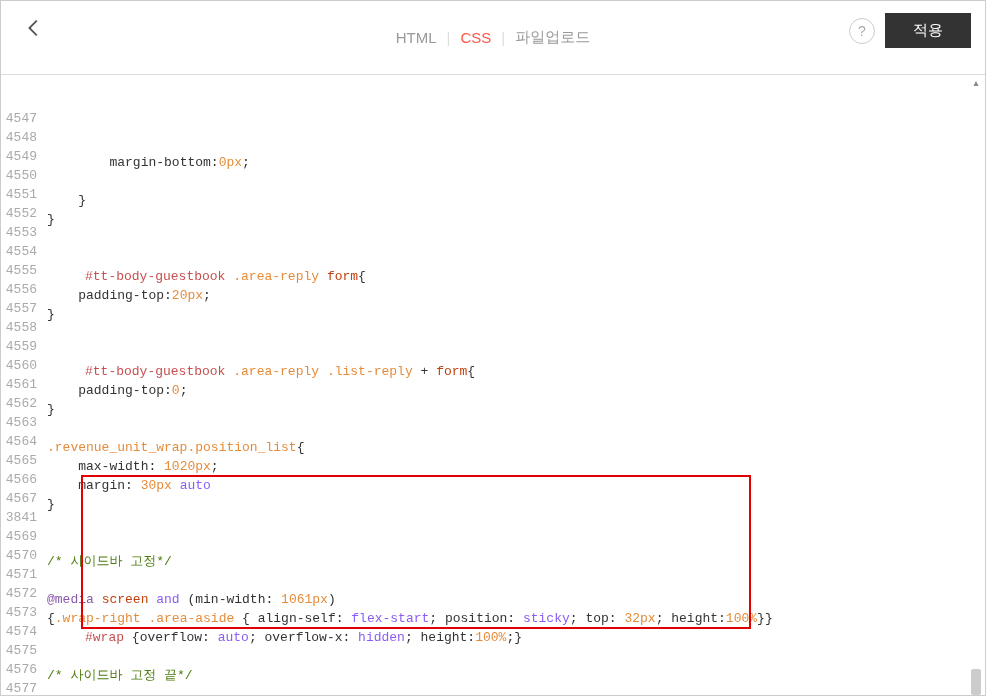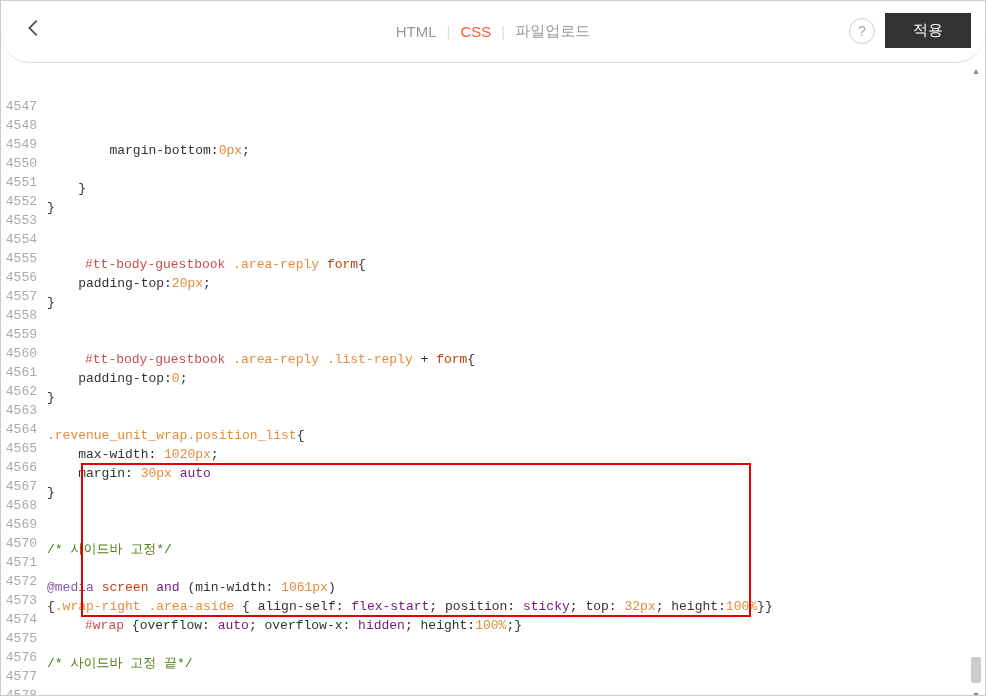--- a/index.html
+++ b/index.html
@@ -1,25 +1,24 @@
 <!DOCTYPE html>
 <html><head>
 <meta charset="utf-8">
 <style>
 * { margin: 0; padding: 0; box-sizing: border-box; }
 body { font-family: Arial, sans-serif; background: #fff; width: 986px; height: 696px; overflow: hidden; border: 1px solid #ccc; }
 
 .header {
   display: flex;
   align-items: center;
-  height: 62px;
+  height: 74px;
   border-bottom: 1px solid #ddd;
   position: relative;
   padding: 0 16px;
-  border-radius: 29px;
 }
 .back-btn {
   position: absolute;
   left: 22px;
   top: 16px;
   cursor: pointer;
 }
 .back-btn svg { width: 22px; height: 22px; }
 .tabs {
   margin: 0 auto;
@@ -89,21 +88,21 @@
 .gutter div { height: 19px; }
 .code {
   flex: 1;
   padding-top: 2px;
   padding-left: 4px;
   white-space: pre;
   color: #333;
   position: relative;
 }
 .code-line { height: 19px; }
-.kw { color: #701a75; }
+.kw { color: #8b5cf6; }
 .prop { color: #333; }
 .num { color: #e58c3a; }
 .sel-id { color: #c65050; margin-left: 38px; }
 .sel-class { color: #e58c3a; }
 .sel-pseudo { color: #c2410c; }
 .comment { color: #4d7c0f; }
 .atrule-kw { color: #8959a8; }
 
 .highlight-box {
   position: absolute;
@@ -179,21 +178,21 @@
         <div>4558</div>
         <div>4559</div>
         <div>4560</div>
         <div>4561</div>
         <div>4562</div>
         <div>4563</div>
         <div>4564</div>
         <div>4565</div>
         <div>4566</div>
         <div>4567</div>
-        <div>4568</div>
+        <div>3841</div>
         <div>4569</div>
         <div>4570</div>
         <div>4571</div>
         <div>4572</div>
         <div>4573</div>
         <div>4574</div>
         <div>4575</div>
         <div>4576</div>
         <div>4577</div>
         <div>4578</div>

